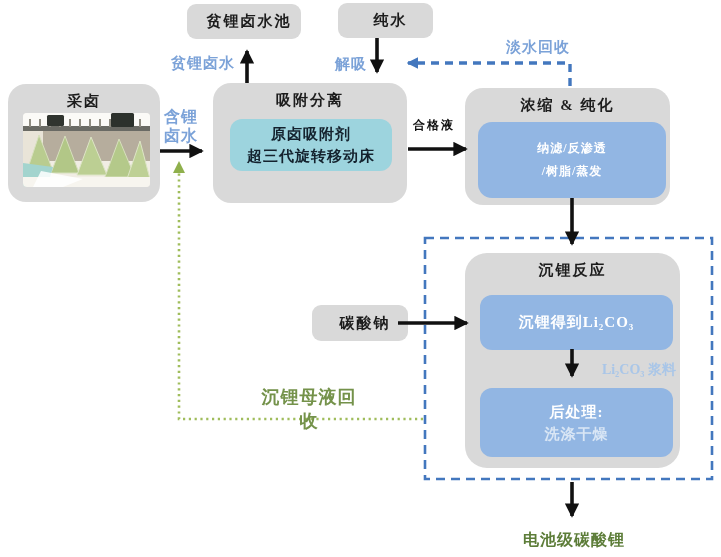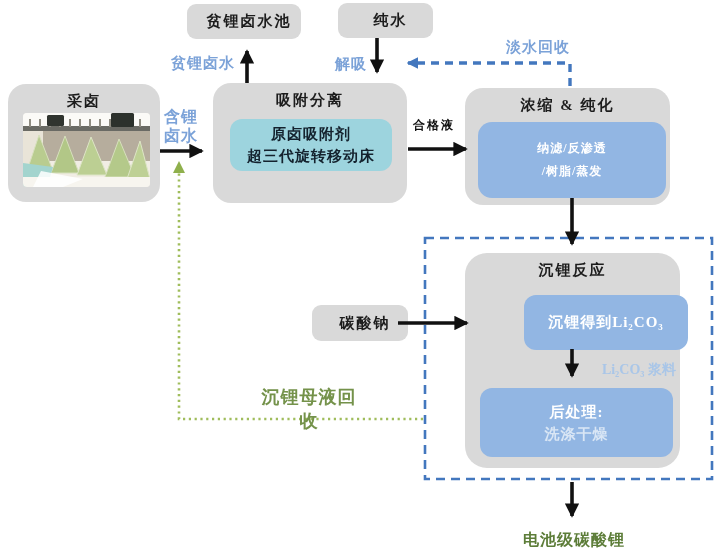--- a/index.html
+++ b/index.html
@@ -98,21 +98,21 @@
     <span class="gbox-title">浓缩 &amp; 纯化</span>
   </div>
   <div class="inner blue" style="left:478px;top:122px;width:188px;height:76px;border-radius:14px;">
     <span>纳滤/反渗透</span>
     <span>/树脂/蒸发</span>
   </div>
 
   <div class="gbox" style="left:465px;top:253px;width:215px;height:215px;border-radius:22px;">
     <span class="gbox-title">沉锂反应</span>
   </div>
-  <div class="inner blue" style="left:480px;top:295px;width:164px;height:55px;font-size:15px;margin-left:44px;">
+  <div class="inner blue" style="left:480px;top:295px;width:193px;height:55px;font-size:15px;">
     <span>沉锂得到Li₂CO₃</span>
   </div>
   <div class="inner blue" style="left:480px;top:388px;width:193px;height:69px;font-size:15px;line-height:22px;">
     <span>后处理:</span>
     <span style="color:#d9e6f5;">洗涤干燥</span>
   </div>
 
   <div class="gbox small" style="left:312px;top:305px;width:86px;height:36px;">
     <span class="gbox-title" style="margin-top:0;">碳酸钠</span>
   </div>

